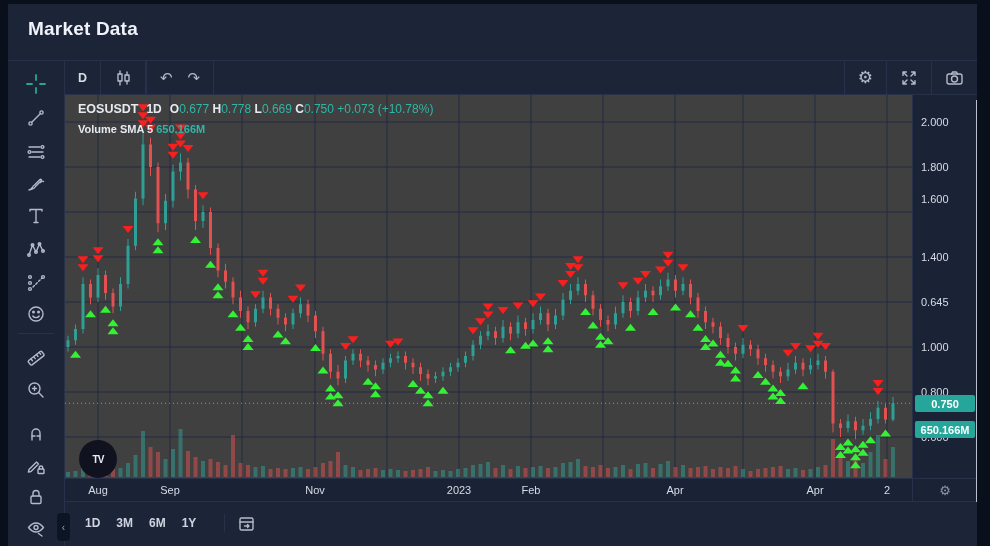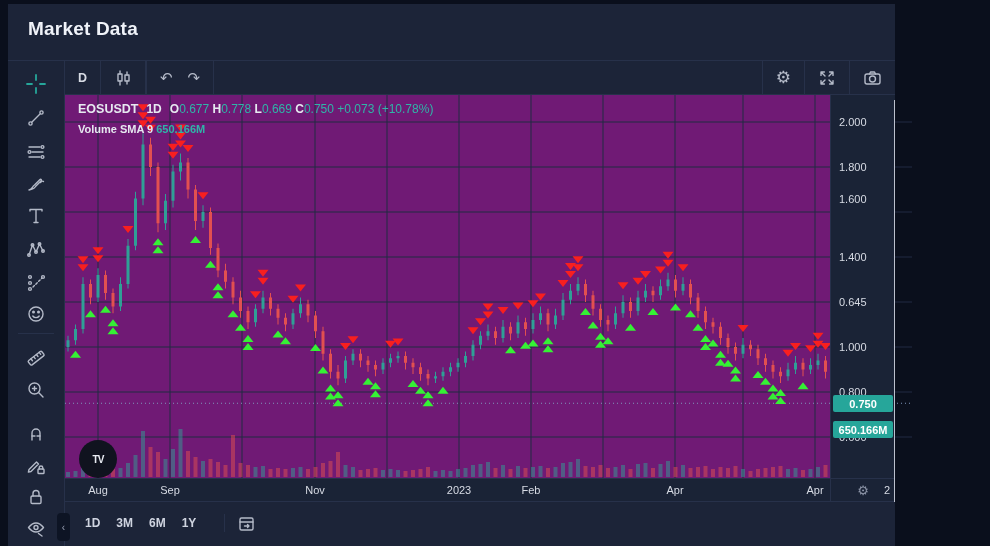--- a/index.html
+++ b/index.html
@@ -1,18 +1,18 @@
 <!DOCTYPE html>
 <html><head>
 <meta charset="utf-8">
 <style>
   * { margin:0; padding:0; box-sizing:border-box; }
   html,body { width:990px; height:546px; background:#0a0f1c; overflow:hidden;
               font-family:"Liberation Sans", sans-serif; }
-  .panel { position:absolute; left:8px; top:4px; width:887px; height:542px;
+  .panel { position:absolute; left:8px; top:4px; width:969px; height:542px;
            background:#1c2438; color:#dfe3ec; }
   
   .hdr-title { position:absolute; left:20px; top:14px; font-size:19px; font-weight:700; color:#f0f3f9; letter-spacing:.2px; }
   
   .toolbar { position:absolute; left:57px; right:0; top:56px; height:35px;
              border-top:1px solid #27314a; border-bottom:1px solid #27314a;
              display:flex; align-items:stretch; }
   .tb-sep { width:1px; background:#27314a; align-self:stretch; }
   .tb-btn { display:flex; align-items:center; justify-content:center; gap:6px;
             padding:0 13px; font-size:12.5px; color:#d7dbe4; cursor:pointer; }
@@ -25,21 +25,21 @@
   .sidebar { position:absolute; left:0; top:56px; width:57px; bottom:0;
              border-top:1px solid #27314a; border-right:1px solid #27314a; }
   .s-icon { position:absolute; left:0; width:56px; height:30px;
             display:flex; align-items:center; justify-content:center; cursor:pointer; }
   .s-sep { position:absolute; left:10px; width:36px; height:1px; background:#27314a; }
   .collapse { position:absolute; left:49px; top:452px; width:13px; height:28px;
               background:#0d1424; border-radius:4px; color:#9aa2b5; font-size:10px;
               display:flex; align-items:center; justify-content:center; cursor:pointer; z-index:5; }
   svg.ic { stroke:#b4bac8; fill:none; stroke-width:1.4; stroke-linecap:round; stroke-linejoin:round; }
   
-  .chart { position:absolute; left:57px; top:91px; right:0; bottom:0; background:#701a75;text-decoration:underline; }
+  .chart { position:absolute; left:57px; top:91px; right:0; bottom:0; background:#404040;text-decoration:underline; }
   #plot { position:absolute; left:0; top:0; }
   .legend { position:absolute; left:13px; top:7px; z-index:3; pointer-events:none;
             font-size:12px; color:#e6e9f0; white-space:nowrap; }
   .legend .sym { font-weight:700; font-size:12.5px; margin-right:8px; }
   .legend .itv { font-weight:700; margin-right:8px; }
   .legend b { font-weight:700; color:#e6e9f0; }
   .tealv { color:#2fb5a8; }
   .legend .row2 { margin-top:7px; font-size:11px; font-weight:700; }
   .tvmark { position:absolute; left:14px; top:345px; width:38px; height:38px; border-radius:50%;
             background:#10131f; display:flex; align-items:center; justify-content:center;
@@ -705,21 +705,21 @@
         <polygon points="815,341.49999999999994 826,341.49999999999994 820.5,334.49999999999994" fill="#35f135"></polygon>
         <line x1="828" y1="301.95" x2="828" y2="326.47499999999997" stroke="#2f9f96" stroke-width="1"></line>
         <rect x="826.5" y="308.25" width="3" height="16.42500000000001" fill="#2f9f96"></rect>
       </svg>
 
     <div class="legend">
       <div>
         <span class="sym">EOSUSDT</span><span class="itv">1D</span><b>O</b><span class="tealv">0.677</span>&nbsp;<b>H</b><span class="tealv">0.778</span>&nbsp;<b>L</b><span class="tealv">0.669</span>&nbsp;<b>C</b><span class="tealv">0.750</span>&nbsp;<span class="tealv">+0.073 (+10.78%)</span>
       </div>
       <div class="row2">
-        <span>Volume SMA 9</span>&nbsp;<span class="tealv">650.166M</span>
+        <span>Volume SMA 5</span>&nbsp;<span class="tealv">650.166M</span>
       </div>
     </div>
 
     <div class="tvmark">
       <span>TV</span>
     </div>
 
     <div class="y-axis" id="yaxis">
       <div class="badge" style="top:300px;">0.750</div>
       <div class="badge" style="top:326px;">650.166M</div>

